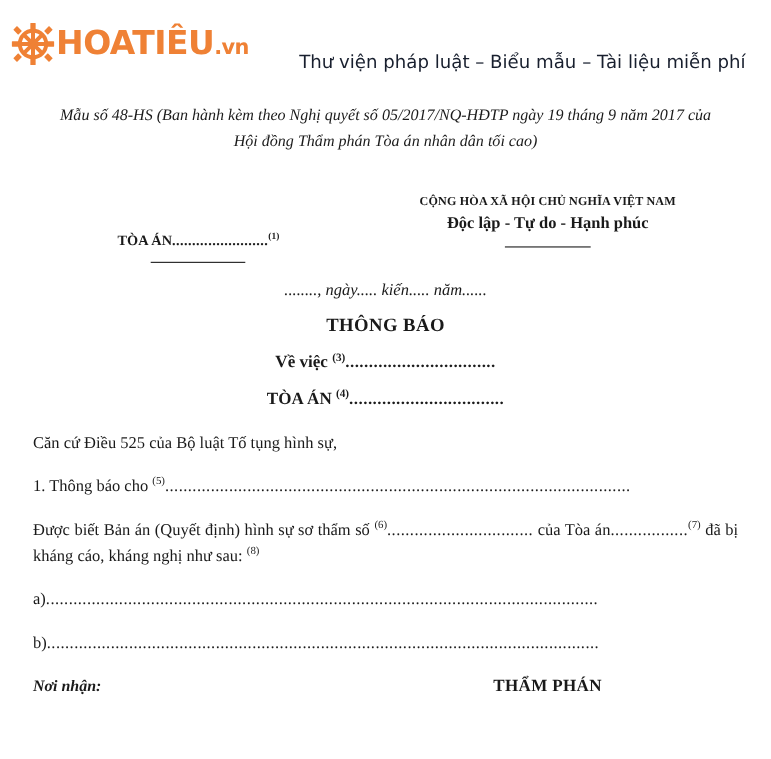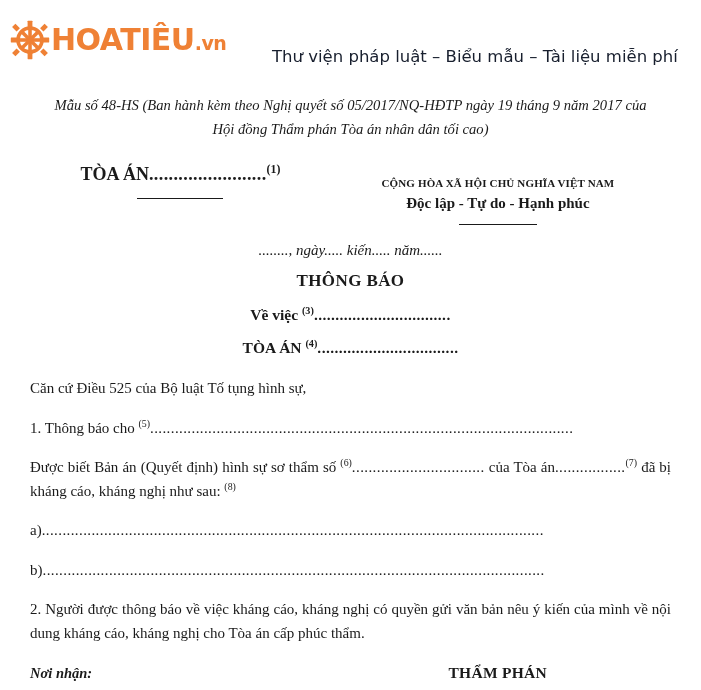--- a/index.html
+++ b/index.html
@@ -88,21 +88,21 @@
   .mast-right {
     flex: 1 1 auto;
     text-align: center;
   }
   .court-name,
   .nation-name,
   .motto {
     font-weight: bold;
     white-space: nowrap;
   }
-  .court-name { font-size: 18px; }
+  .court-name { font-size: 13px; margin-top: 48px; }
   .nation-name { font-size: 11px; letter-spacing: .15px; margin-top: 14px; }
   .motto { font-size: 15px; }
   .rule {
     width: 86px;
     height: 0;
     border-top: 1.2px solid #1a1a1a;
     margin: 9px auto 0 auto;
   }
   .rule-right { width: 78px; margin-top: 8px; }
 
@@ -257,21 +257,20 @@
     <p class="para">Căn cứ Điều 525 của Bộ luật Tố tụng hình sự,</p>
 
     <p class="para"><span>1. Thông báo cho</span> <sup>(5)</sup><span class="dots">......................................................................................................</span></p>
 
     <p class="para justify"><span>Được biết Bản án (Quyết định) hình sự sơ thẩm số</span> <sup>(6)</sup><span class="dots">................................</span> <span>của Tòa án</span><span class="dots">.................</span><sup>(7)</sup> <span>đã bị kháng cáo, kháng nghị như sau:</span> <sup>(8)</sup></p>
 
     <p class="para"><span>a)</span><span class="dots">.........................................................................................................................</span></p>
 
     <p class="para"><span>b)</span><span class="dots">.........................................................................................................................</span></p>
 
-    <p class="para justify">2. Người được thông báo về việc kháng cáo, kháng nghị có quyền gửi văn bản nêu ý kiến của mình về nội dung kháng cáo, kháng nghị cho Tòa án cấp phúc thẩm.</p>
   </div>
 
   <div class="footer">
     <div class="recipients">
       <div class="recipients-title">Nơi nhận:</div>
 
     </div>
     <div class="signature">
       <div class="sign-title">THẨM PHÁN</div>
 

